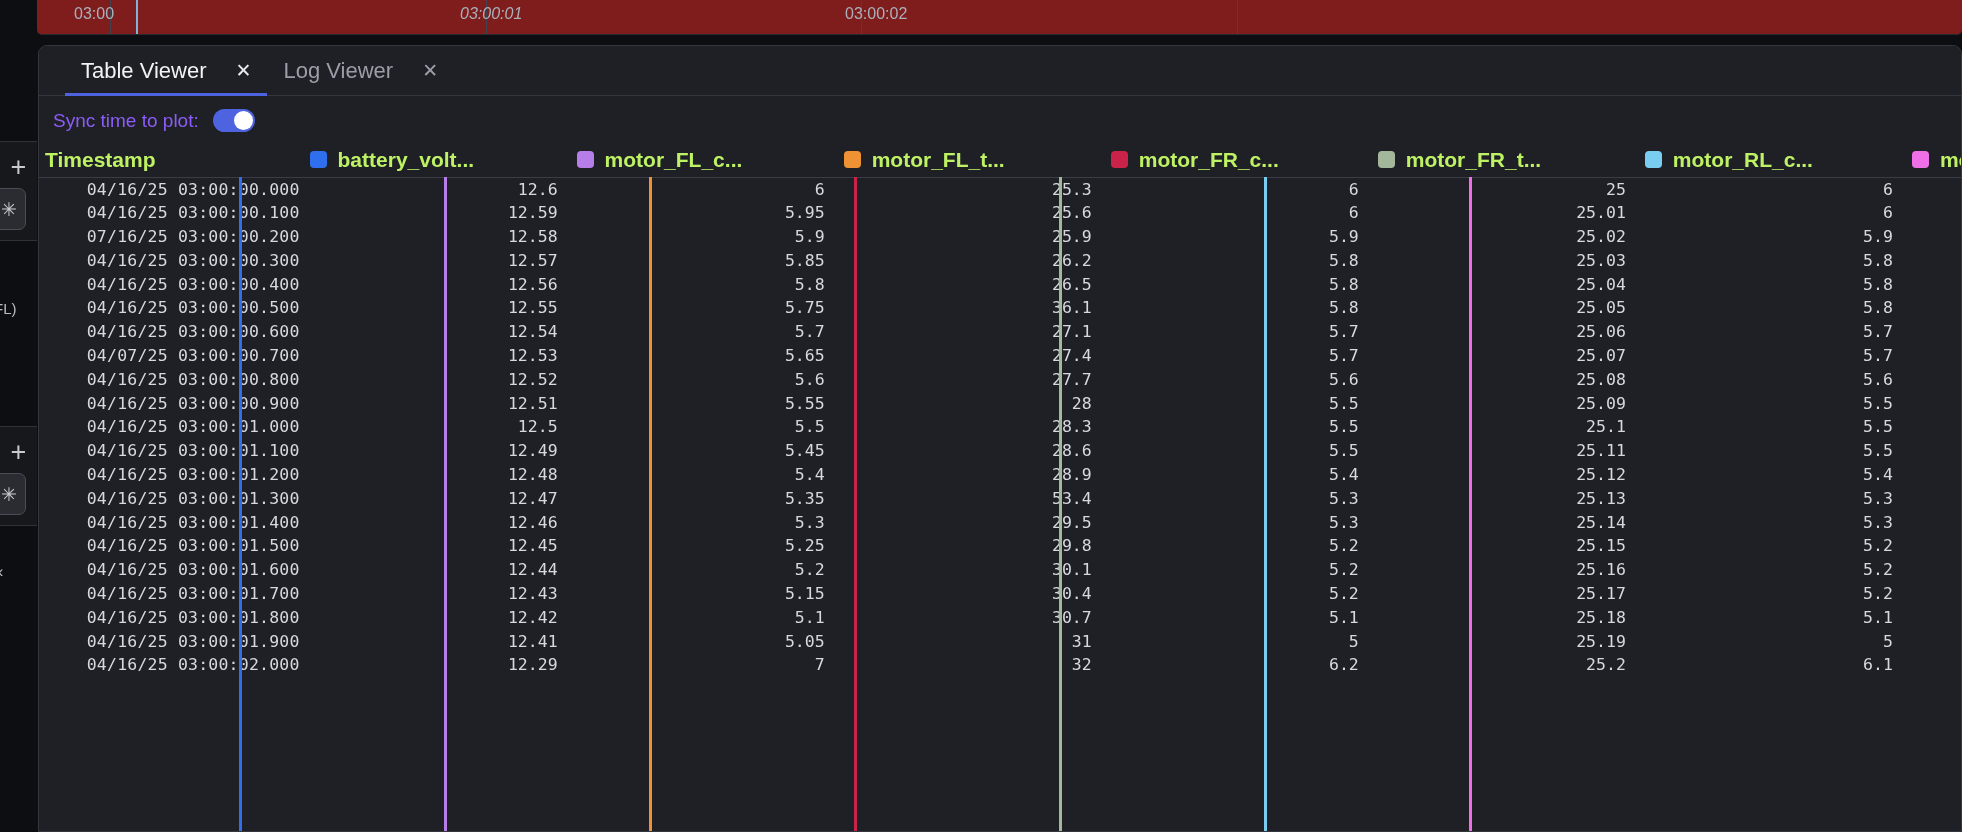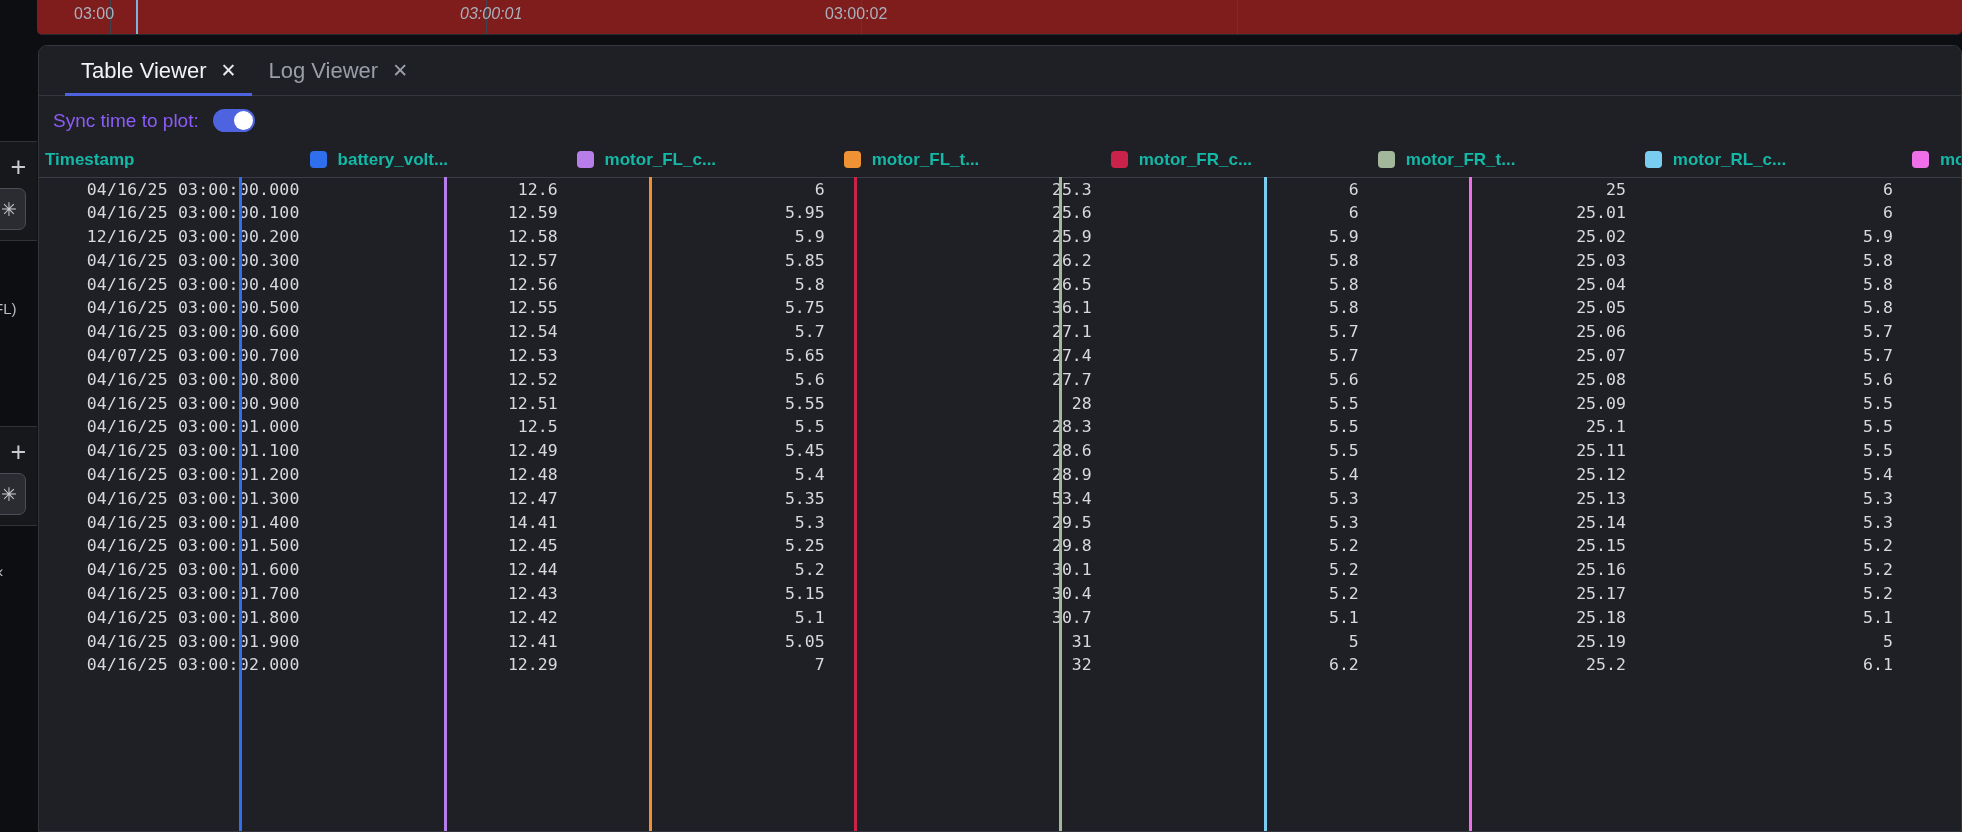--- a/index.html
+++ b/index.html
@@ -81,21 +81,21 @@
 
   
   .tabbar {
     position: relative; height: 50px;
     border-bottom: 1px solid #34373e;
     display: flex; align-items: stretch;
     padding-left: 26px;
     background: #1e2025;
   }
   .tab {
-    display: flex; align-items: center; gap: 14px;
+    display: flex; align-items: center; gap: 29px;
     padding: 0 16px;
     cursor: pointer; position: relative;
     color: #9a9ea8; font-size: 22px;
     white-space: nowrap;
   }
   .tab.active { color: #f2f3f5; }
   .tab.active::after {
     content: ""; position: absolute; left: 0; right: 0; bottom: -1px;
     height: 3px; background: #4e63e0;
   }
@@ -126,21 +126,21 @@
     position: relative; width: 100%;
     height: 700px; overflow: hidden;
   }
   table.grid {
     border-collapse: collapse; table-layout: fixed;
     width: 2130px;
   }
   table.grid th {
     height: 34px;
     text-align: left;
-    font-size: 17px; font-weight: bold; color: #14b8a6;
+    font-size: 21px; font-weight: bold; color: #bef264;
     padding: 0 0 0 10px;
     white-space: nowrap;
     vertical-align: middle;
     background: #1e2025;
     border-bottom: 1px solid #3a3d45;
     margin-left: 32px;
   }
   table.grid th.ts-head { padding-left: 6px; }
   .hcell { display: flex; align-items: center; gap: 11px; }
   .swatch {
@@ -183,21 +183,21 @@
     <div class="rail-chevron" style="left:-2px;top:563px;">‹</div>
   </div>
 
   <div class="timeline">
     <div id="tl-ticks">
         <div class="tl-tick" style="left: 73px;"></div>
         <div class="tl-label" style="left: 37px;">03:00</div>
         <div class="tl-tick" style="left: 449px;"></div>
         <div class="tl-label" style="left: 423px; font-style: italic;">03:00:01</div>
         <div class="tl-tick" style="left: 824px;"></div>
-        <div class="tl-label" style="left: 788px;">03:00:02</div>
+        <div class="tl-label" style="left: 808px;">03:00:02</div>
         <div class="tl-tick" style="left: 1200px;"></div>
         <div class="tl-label" style="left: 1164px; margin-top: 32px;">03:00:03</div>
         <div class="tl-cursor" style="left: 99px;"></div>
       </div>
   </div>
 
   <div class="panel">
 
     <div class="tabbar" id="tabbar">
         <div class="tab active">
@@ -285,21 +285,21 @@
               <td class="ts">04/16/25 03:00:00.100</td>
               <td class="num">12.59</td>
               <td class="num">5.95</td>
               <td class="num">25.6</td>
               <td class="num">6</td>
               <td class="num">25.01</td>
               <td class="num">6</td>
               <td class="num"></td>
             </tr>
             <tr>
-              <td class="ts">12/16/25 03:00:00.200</td>
+              <td class="ts">07/16/25 03:00:00.200</td>
               <td class="num">12.58</td>
               <td class="num">5.9</td>
               <td class="num">25.9</td>
               <td class="num">5.9</td>
               <td class="num">25.02</td>
               <td class="num">5.9</td>
               <td class="num"></td>
             </tr>
             <tr>
               <td class="ts">04/16/25 03:00:00.300</td>
@@ -406,21 +406,21 @@
               <td class="num">12.47</td>
               <td class="num">5.35</td>
               <td class="num">53.4</td>
               <td class="num">5.3</td>
               <td class="num">25.13</td>
               <td class="num">5.3</td>
               <td class="num"></td>
             </tr>
             <tr>
               <td class="ts">04/16/25 03:00:01.400</td>
-              <td class="num">14.41</td>
+              <td class="num">12.46</td>
               <td class="num">5.3</td>
               <td class="num">29.5</td>
               <td class="num">5.3</td>
               <td class="num">25.14</td>
               <td class="num">5.3</td>
               <td class="num"></td>
             </tr>
             <tr>
               <td class="ts">04/16/25 03:00:01.500</td>
               <td class="num">12.45</td>

